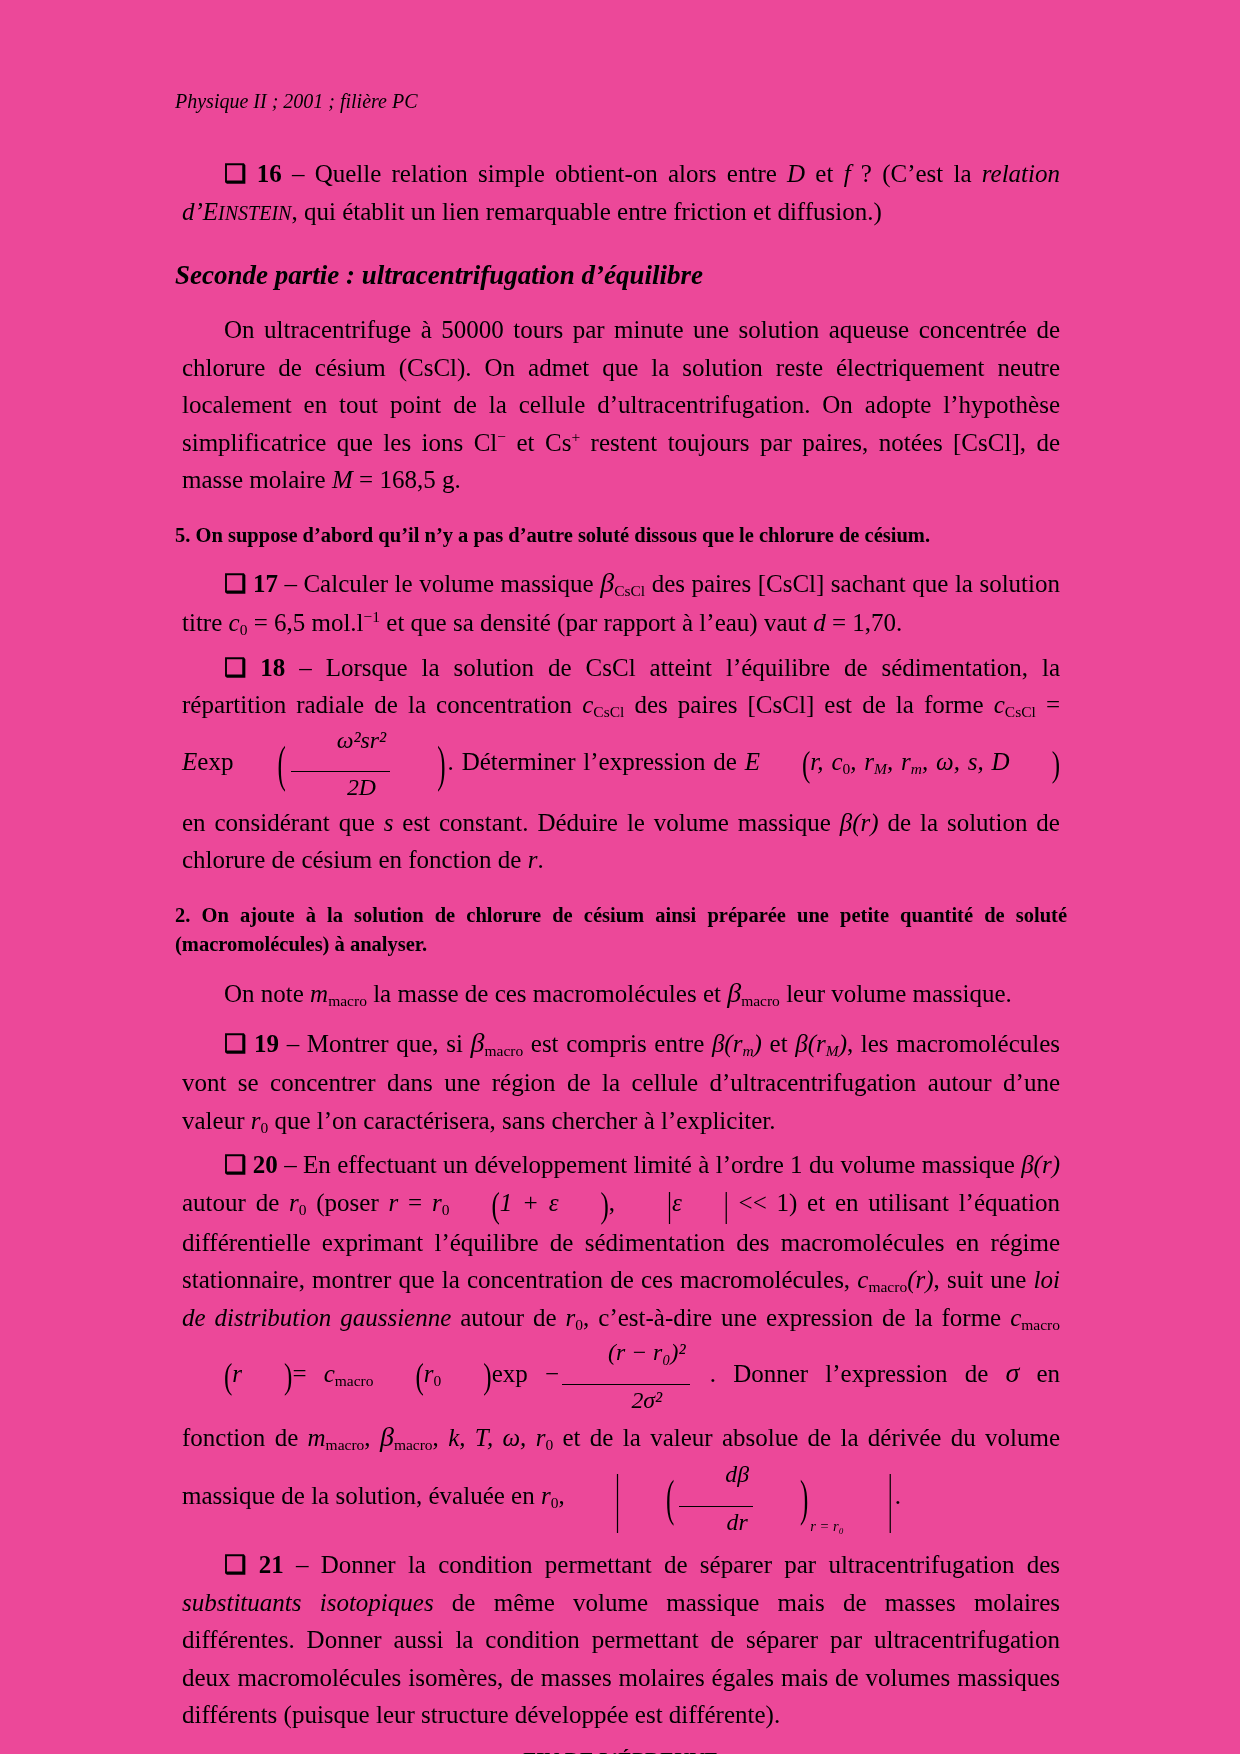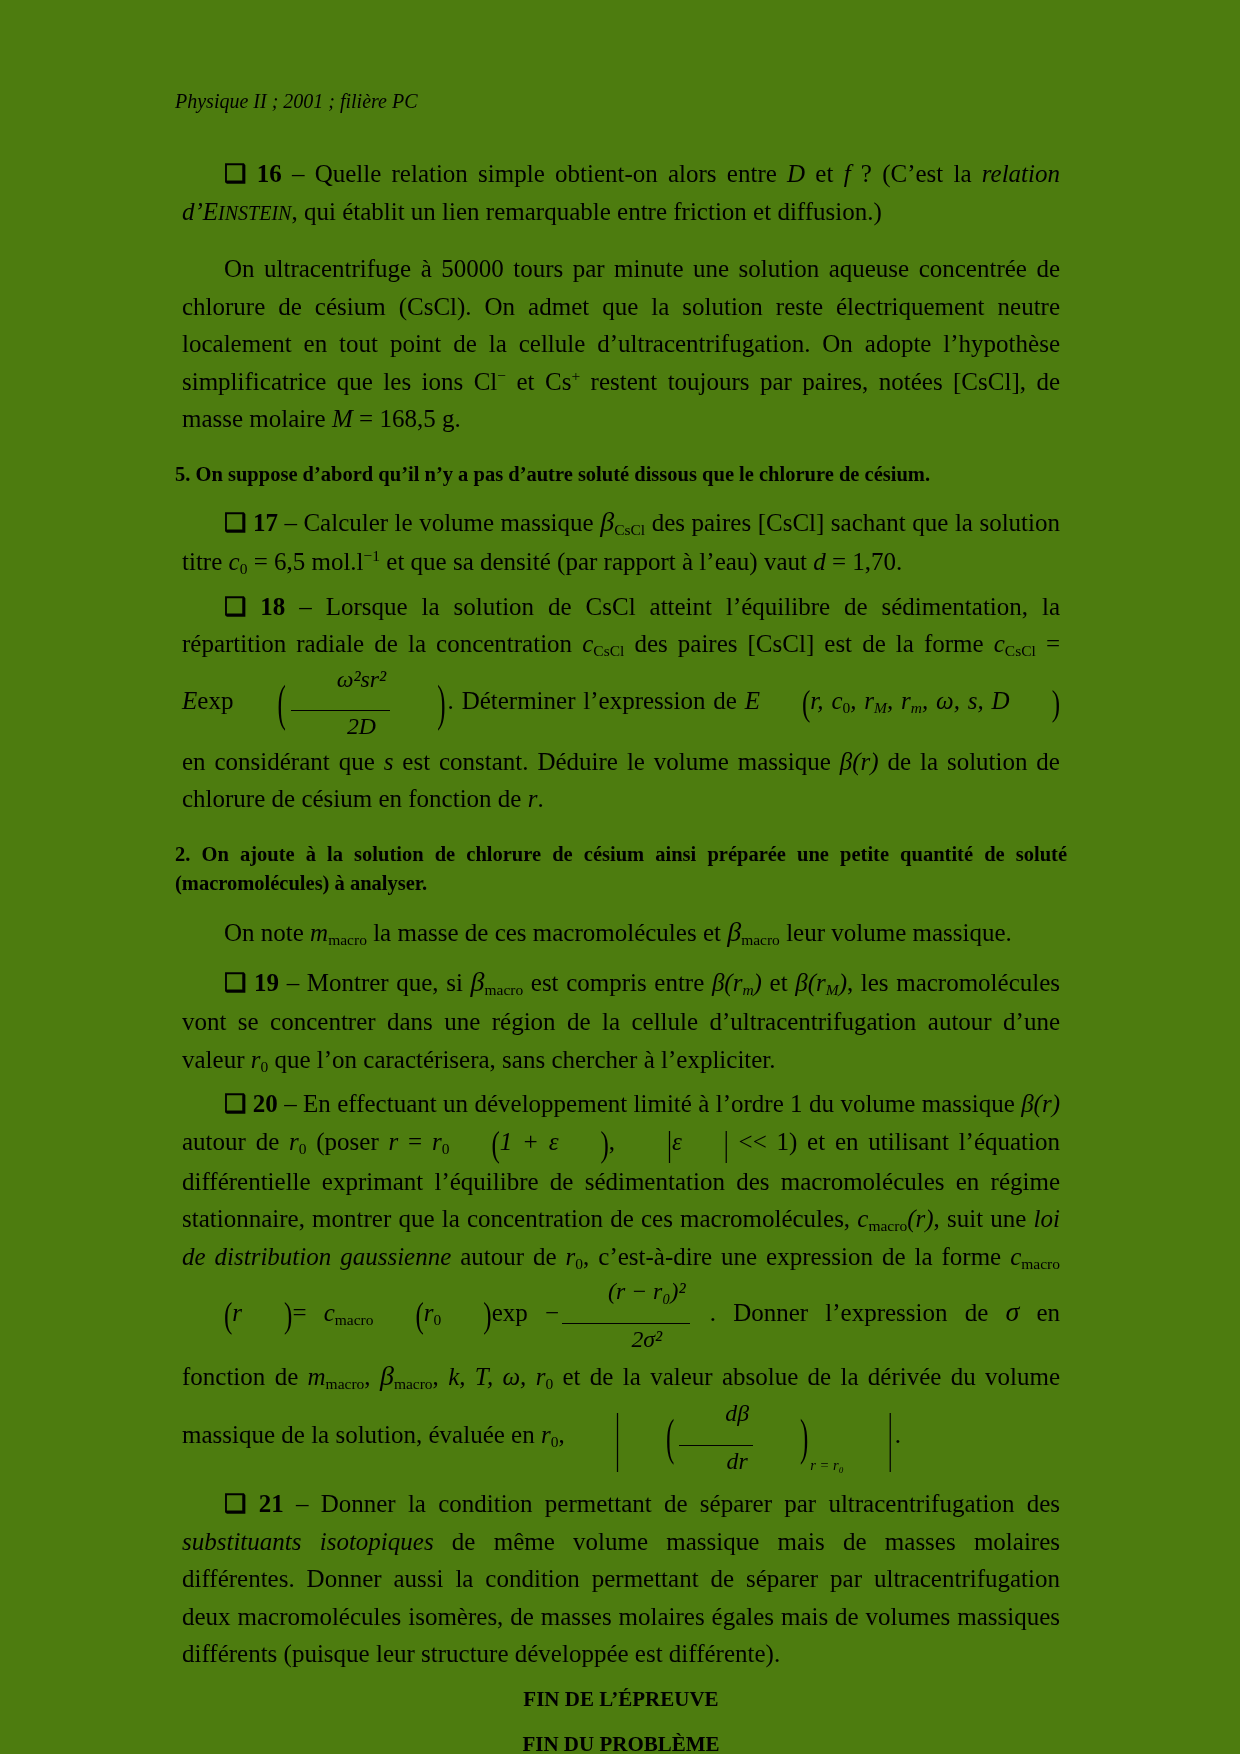--- a/index.html
+++ b/index.html
@@ -1,20 +1,20 @@
 <!DOCTYPE html>
 <html><head>
 <meta charset="utf-8">
 <style>
   html, body { margin: 0; padding: 0; background: #ffffff; }
   .page {
     position: relative;
     width: 1240px;
     height: 1754px;
-    background: #4d7c0f;
+    background: #ec4899;
     color: #000000;
     font-family: "Liberation Serif", "DejaVu Serif", serif;
     overflow: hidden;
   }
   .content {
     position: absolute;
     left: 175px;
     top: 90px;
     width: 892px;
   }
@@ -90,20 +90,21 @@
 </style>
 </head>
 <body>
 
 <div class="page">
   <div class="content">
     <p class="doc-header">Physique II ; 2001 ; filière PC</p>
 
     <p class="para" style="margin-top:42px"><span class="seg b">❑</span><span class="seg b"> 16</span><span class="seg"> – Quelle relation simple obtient-on alors entre </span><span class="seg i">D</span><span class="seg"> et </span><span class="seg i">f</span><span class="seg"> ? (C’est la </span><span class="seg i">relation d’</span><span class="seg i">E</span><span class="seg i scx">INSTEIN</span><span class="seg">, qui établit un lien remarquable entre friction et diffusion.)</span></p>
 
+    <h2 class="section-heading">Seconde partie : ultracentrifugation d’équilibre</h2>
 
     <p class="para" style="margin-top:20px"><span class="seg">On ultracentrifuge à 50000 tours par minute une solution aqueuse concentrée de chlorure de césium (CsCl). On admet que la solution reste électriquement neutre localement en tout point de la cellule d’ultracentrifugation. On adopte l’hypothèse simplificatrice que les ions Cl</span><span class="seg sup">−</span><span class="seg"> et Cs</span><span class="seg sup">+</span><span class="seg"> restent toujours par paires, notées [CsCl], de masse molaire </span><span class="seg i">M</span><span class="seg"> = 168,5 g.</span></p>
 
     <p class="bold-heading">5. On suppose d’abord qu’il n’y a pas d’autre soluté dissous que le chlorure de césium.</p>
 
     <p class="para" style="margin-top:12px"><span class="seg b">❑</span><span class="seg b"> 17</span><span class="seg"> – Calculer le volume massique </span><span class="seg i gl">β</span><span class="seg sub">CsCl</span><span class="seg"> des paires [CsCl] sachant que la solution titre </span><span class="seg i">c</span><span class="seg sub">0</span><span class="seg"> = 6,5 mol.l</span><span class="seg sup">−1</span><span class="seg"> et que sa densité (par rapport à l’eau) vaut </span><span class="seg i">d</span><span class="seg"> = 1,70.</span></p>
 
     <p class="para" style="margin-top:4px"><span class="seg b">❑</span><span class="seg b"> 18</span><span class="seg"> – Lorsque la solution de CsCl atteint l’équilibre de sédimentation, la répartition radiale de la concentration </span><span class="seg i">c</span><span class="seg sub">CsCl</span><span class="seg"> des paires [CsCl] est de la forme </span><span class="seg i">c</span><span class="seg sub">CsCl</span><span class="seg"> = </span><span class="seg i">E</span><span class="seg">exp</span><span class="seg dbig">(</span><span class="frac"><span class="num">ω²sr²</span><span class="den">2D</span></span><span class="seg dbig">)</span><span class="seg">. Déterminer l’expression de </span><span class="seg i">E</span><span class="seg dmed">(</span><span class="seg i">r, c</span><span class="seg sub">0</span><span class="seg i">, r</span><span class="seg isub">M</span><span class="seg i">, r</span><span class="seg isub">m</span><span class="seg i">, ω, s, D</span><span class="seg dmed">)</span><span class="seg"> en considérant que </span><span class="seg i">s</span><span class="seg"> est constant. Déduire le volume massique </span><span class="seg i">β(r)</span><span class="seg"> de la solution de chlorure de césium en fonction de </span><span class="seg i">r</span><span class="seg">.</span></p>
 
     <p class="bold-heading">2. On ajoute à la solution de chlorure de césium ainsi préparée une petite quantité de soluté (macromolécules) à analyser.</p>

